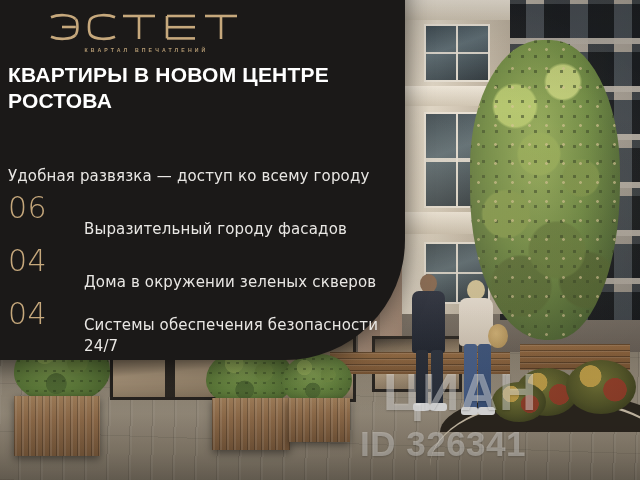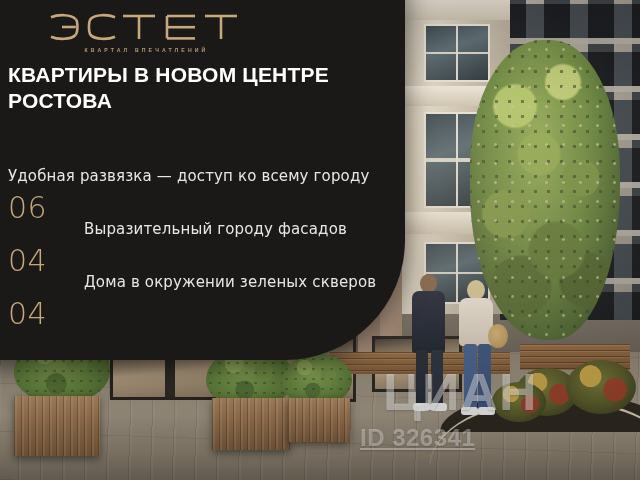--- a/index.html
+++ b/index.html
@@ -344,24 +344,23 @@
     left: 383px;
     top: 362px;
     font-size: 52px;
     letter-spacing: 1px;
     color: rgba(255,255,255,.40);
     text-align: right;
   }
   .wm-id {
     left: 360px;
     top: 424px;
-    font-size: 24px;
+    font-size: 35px;
     letter-spacing: .5px;
     color: rgba(255,255,255,.34);
-    text-decoration: underline;
   }
 </style>
 </head>
 <body>
 
 <div id="screen">
 
   <div class="photo">
     <div class="photo-base"></div>
 
@@ -473,20 +472,21 @@
           <div class="f-text">Выразительный городу фасадов</div>
         </div>
 
         <div class="feature">
           <div class="f-num">04</div>
           <div class="f-text">Дома в окружении зеленых скверов</div>
         </div>
 
         <div class="feature">
           <div class="f-num">04</div>
+          <div class="f-text">Системы обеспечения безопасности 24/7</div>
         </div>
 
       </div>
     </div>
   </div>
 
   <div class="wm wm-brand">ЦИАН</div>
   <div class="wm wm-id">ID 326341</div>
 
 </div>

